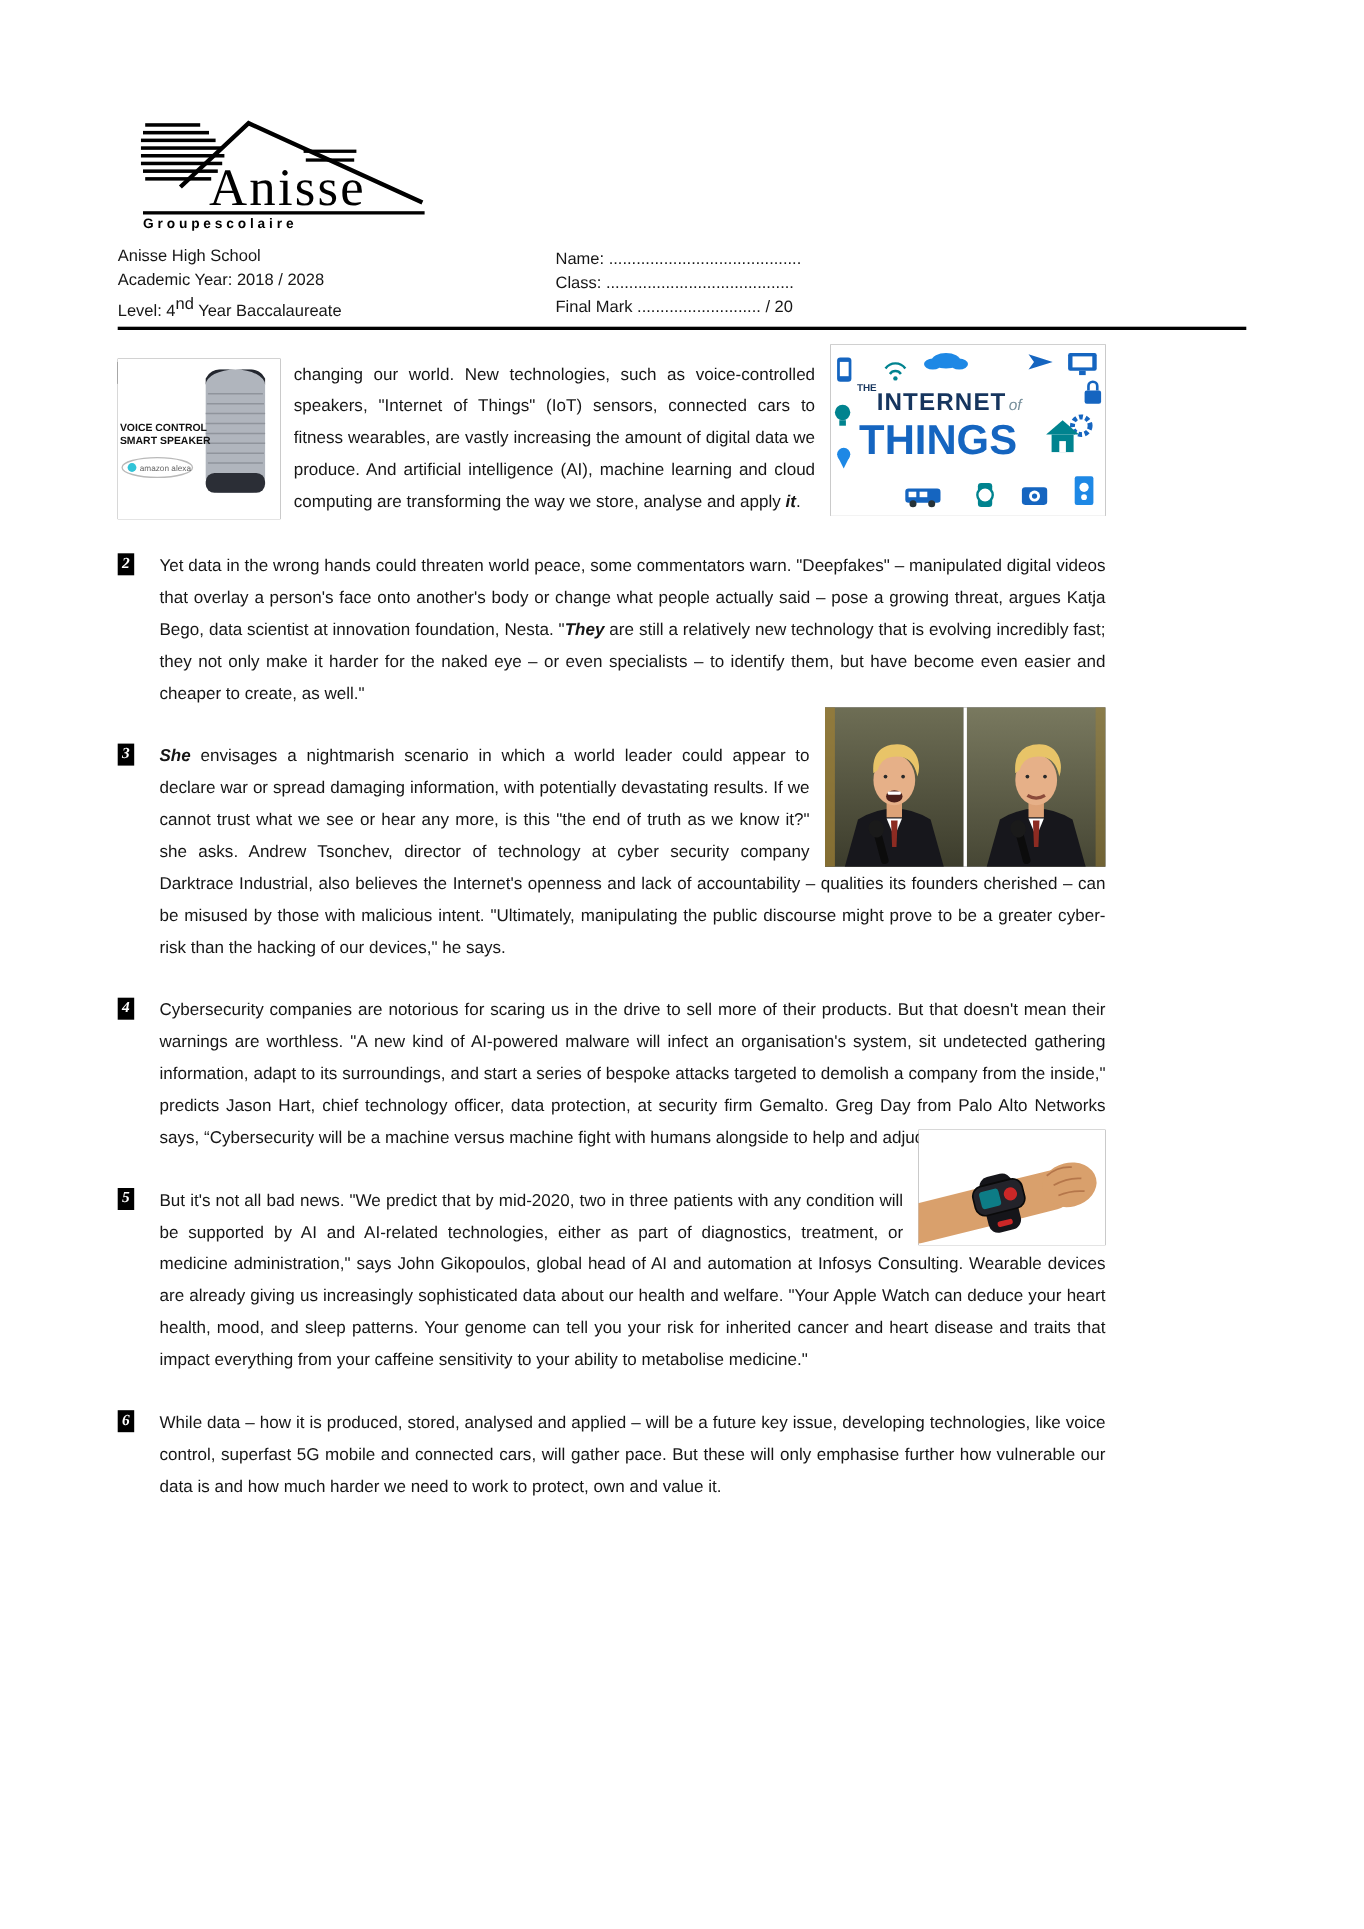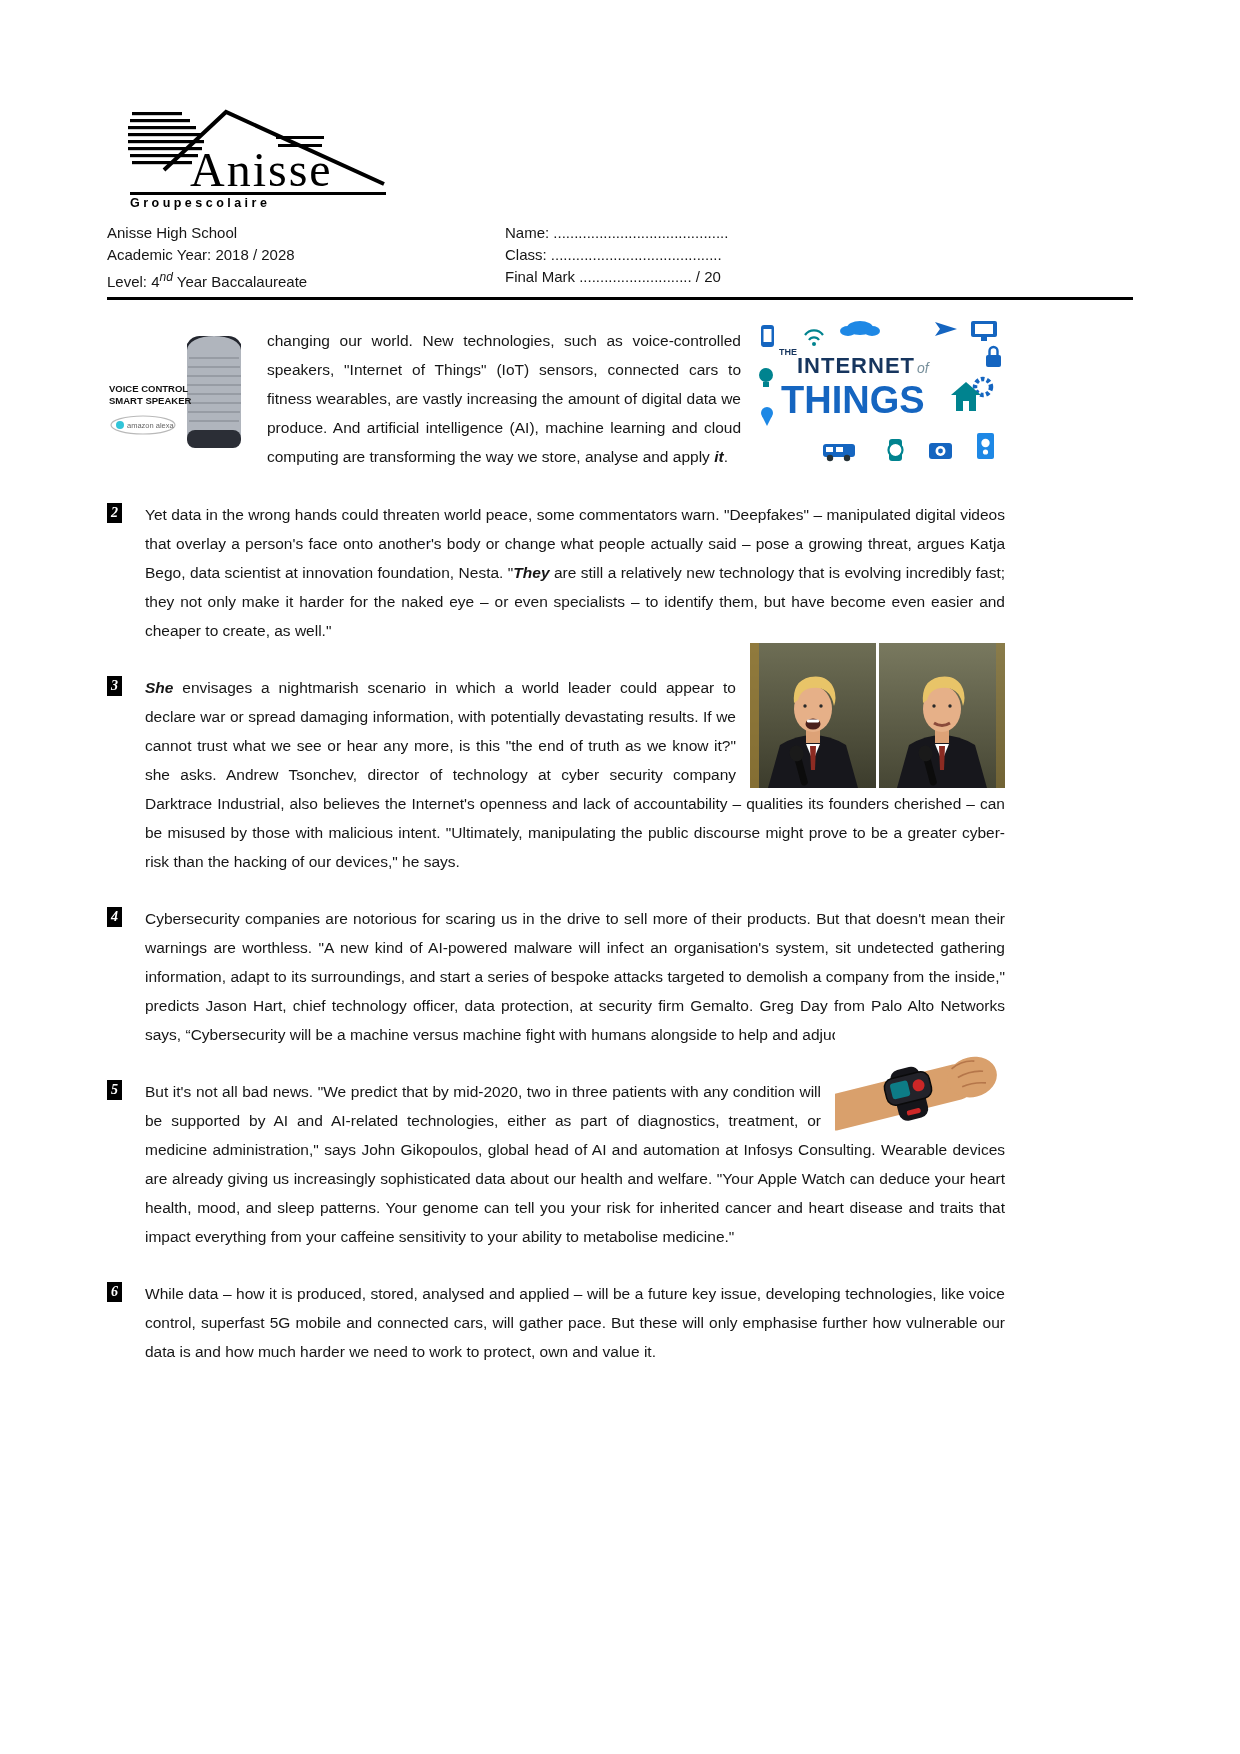--- a/index.html
+++ b/index.html
@@ -4,25 +4,25 @@
 <style>
   * { margin:0; padding:0; box-sizing:border-box; }
   html,body { background:#ffffff; }
   .page {
     position:relative; width:1240px; height:1754px; background:#ffffff;
     font-family:"Liberation Sans","DejaVu Sans",sans-serif; color:#111;
     overflow:hidden;
   }
   .logo { position:absolute; left:128px; top:106px; width:262px; height:104px; }
   .logo-title-text { font-family:"Liberation Serif","DejaVu Serif",serif; }
-  .header-info { position:absolute; left:107px; top:222px; width:1026px; display:flex; font-size:15px; line-height:22px; color:#161616; }
+  .header-info { position:absolute; left:107px; top:222px; width:1026px; display:flex; font-size:15px; line-height:22px; color:#161616;align-items:center; }
   .hcol1 { width:398px; }
   .hcol2 { width:271px; }
   .hcol3 { flex:1; }
-  .hcol1 sup { font-size:12px;font-style:italic; }
+  .hcol1 sup { font-size:15px; }
   .rule { position:absolute; left:107px; top:297px; width:1026px; height:3px; background:#000; }
   .content { position:absolute; left:107px; top:326px; width:898px; }
   .para { display:flex; margin-bottom:28px; }
   .numcol { width:38px; flex:none; padding-top:3px; }
   .numbox {
     display:inline-block; width:15px; height:20px; background:#000; color:#fff;
     font-family:"Liberation Serif","DejaVu Serif",serif; font-style:italic; font-weight:bold;
     font-size:14px; line-height:20px; text-align:center;
   }
   .ptext { width:860px; text-align:justify; font-size:15.5px; line-height:29px; color:#161616; }

